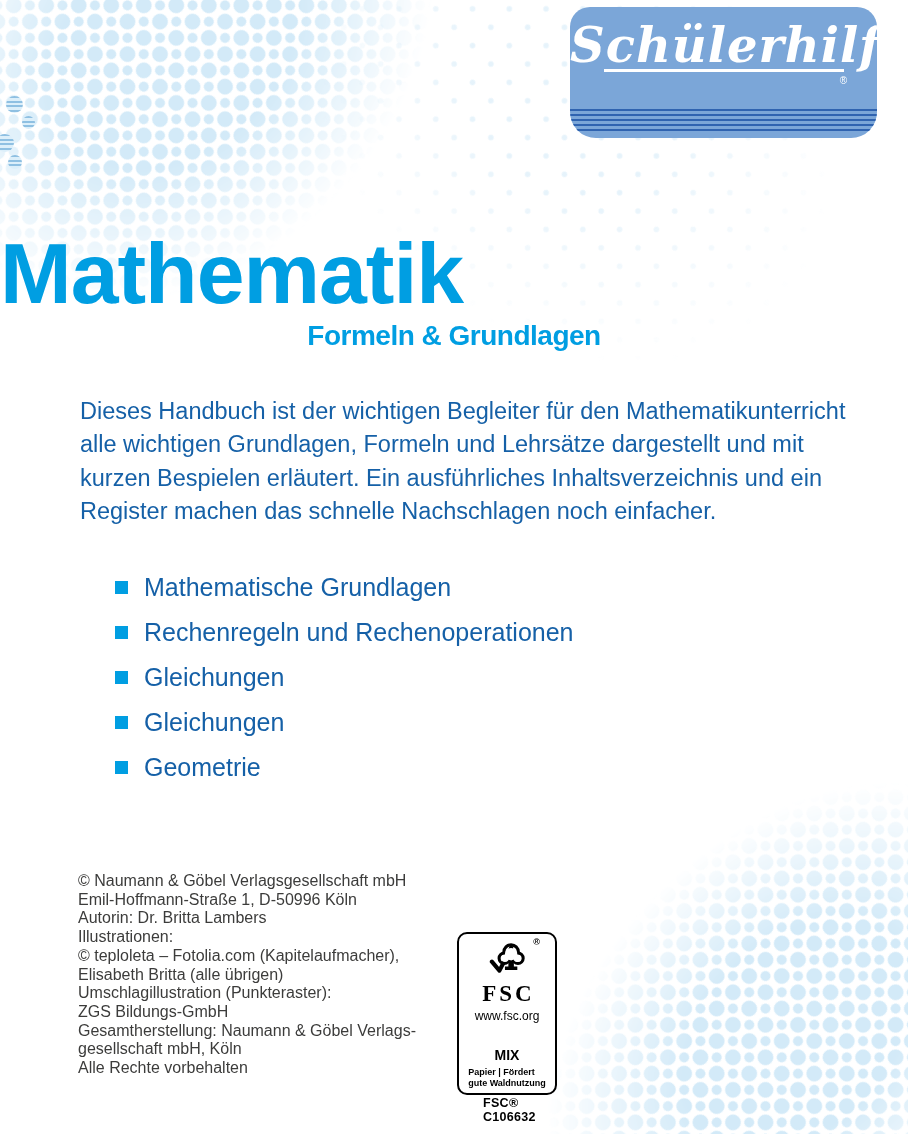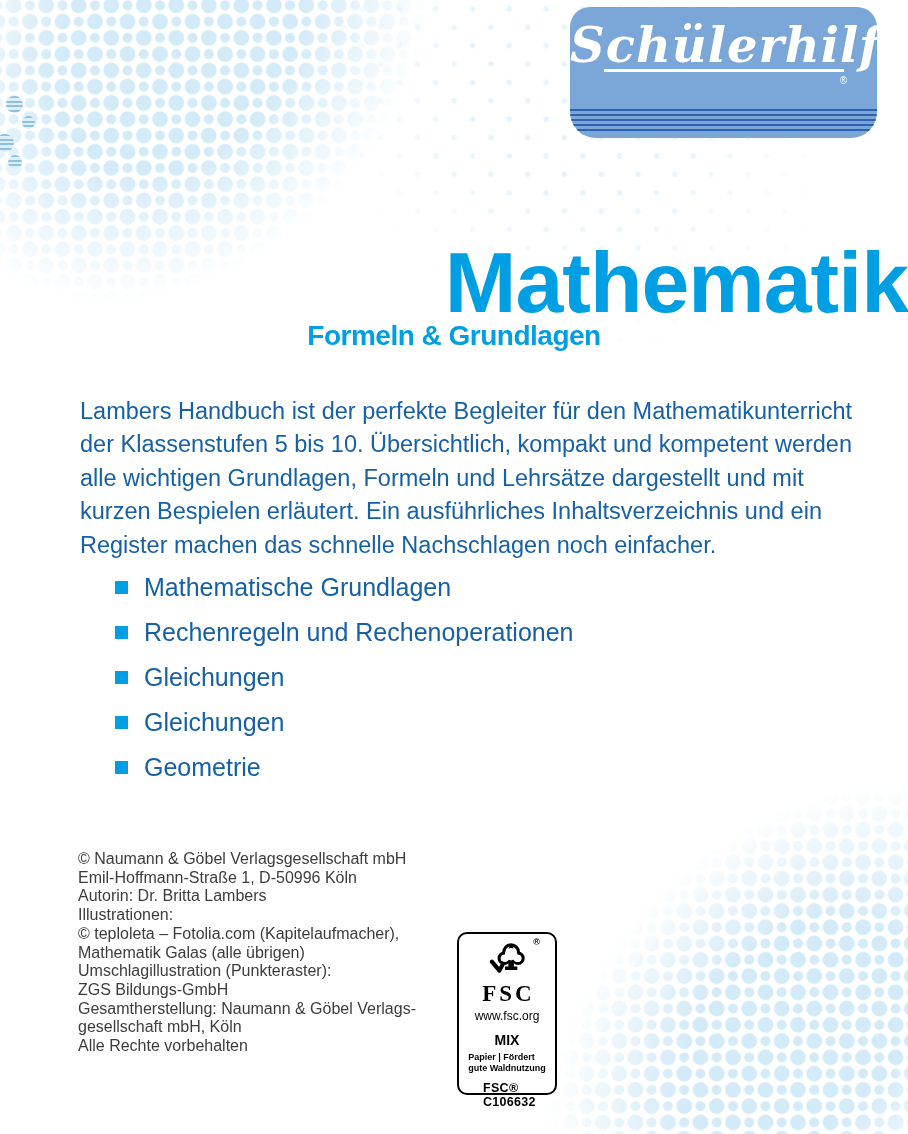--- a/index.html
+++ b/index.html
@@ -43,54 +43,54 @@
   .brand { margin-top:12px; font-family:"DejaVu Serif", serif; font-style:italic;
     font-weight:bold; font-size:48px; line-height:1.1; color:#fff; letter-spacing:1px; }
   .brand-underline { width:240px; height:3px; background:#fff; margin:0 auto; margin-top:-3px; }
   .brand-reg { position:absolute; top:68px; right:30px; font-size:10px; color:#fff; }
   .tagline { margin-top:9px; font-size:16px; font-weight:bold; color:#fff; letter-spacing:.4px; }
   .pages-edge { position:absolute; left:0; right:0; bottom:7px; display:flex;
     flex-direction:column; gap:3px; }
   .pages-edge i { display:block; height:2px; background:var(--logo-line-blue,#2f63b0); }
 
   
-  .title { position:absolute; top:239px; left:0; width:100%; text-align:right;
+  .title { position:absolute; top:230px; left:0; width:100%; text-align:left;
     font-size:86px; font-weight:bold; letter-spacing:-1px; line-height:1;
     color:var(--accent-cyan,#009ee2); }
   .subtitle { position:absolute; top:320px; left:0; width:100%; text-align:center;
     font-size:28px; font-weight:bold; letter-spacing:-.5px;
     color:var(--accent-cyan,#009ee2); }
 
   
   .desc { position:absolute; left:80px; top:395px; color:var(--text-blue,#1560a7);
     font-size:23.5px; line-height:33.4px; white-space:nowrap; }
 
   
   .topics { position:absolute; left:115px; top:574px; list-style:none;
     color:var(--text-blue,#1560a7); font-size:25px; }
   .topics li { display:flex; align-items:center; height:26px; margin-bottom:19px; }
   .bullet { width:13px; height:13px; background:var(--accent-cyan,#009ee2);
     margin-right:16px; flex:none; }
 
   
-  .imprint { position:absolute; left:78px; top:850px; font-size:16px;
+  .imprint { position:absolute; left:78px; top:872px; font-size:16px;
     line-height:18.7px; color:var(--imprint-gray,#3c3c3b); }
 
   
   .fsc { position:absolute; left:457px; top:932px; width:100px; height:163px;
     border:2.5px solid #000; border-radius:10px; background:#fff;
     display:flex; flex-direction:column; align-items:center; padding-top:5px;
     color:#000; }
   .fsc-tree-wrap { position:relative; width:46px; height:44px; }
   .fsc-reg { position:absolute; top:-2px; right:-10px; font-size:9px; font-weight:bold; }
   .fsc-word { font-family:"Liberation Serif", serif; font-size:23px; font-weight:bold;
     letter-spacing:3px; text-indent:3px; line-height:1; margin-top:-1px; }
   .fsc-url { font-size:12px; margin-top:4px; }
   .fsc-div { width:80px; height:1.5px; background:#000; margin-top:4px; }
-  .fsc-mix { font-size:14px; font-weight:bold; margin-top:5px; }
+  .fsc-mix { font-size:14px; font-weight:bold; margin-top:20px; }
   .fsc-paper { font-size:9px; font-weight:bold; line-height:10.5px; margin-top:4px;
     text-align:left; }
   .fsc-license { font-size:12.5px; font-weight:bold; margin-top:4px; letter-spacing:.3px;margin-left:24px; }
 </style>
 </head>
 <body>
 
 <div class="page">
 
   <div class="dots dots-tl"></div>
@@ -112,22 +112,21 @@
         <i></i>
         <i></i>
     </div>
   </div>
 
   <div class="title">Mathematik</div>
   <div class="subtitle">Formeln &amp; Grundlagen</div>
 
   <div class="desc">
 
-  <div class="desc-line">Lambers Handbuch ist der perfekte Begleiter für den Mathematikunterricht</div>
-      <div class="desc-line">der Klassenstufen 5 bis 10. Übersichtlich, kompakt und kompetent werden</div>
+  <div class="desc-line">Dieses Handbuch ist der wichtigen Begleiter für den Mathematikunterricht</div>
       <div class="desc-line">alle wichtigen Grundlagen, Formeln und Lehrsätze dargestellt und mit</div>
       <div class="desc-line">kurzen Bespielen erläutert. Ein ausführliches Inhaltsverzeichnis und ein</div>
       <div class="desc-line">Register machen das schnelle Nachschlagen noch einfacher.</div>
     </div>
 
   <ul class="topics">
 
       <li>
         <span class="bullet"></span>
         <span>Mathematische Grundlagen</span>
@@ -154,21 +153,21 @@
       </li>
     </ul>
 
   <div class="imprint">
 
   <div class="imprint-line">© Naumann &amp; Göbel Verlagsgesellschaft mbH</div>
       <div class="imprint-line">Emil-Hoffmann-Straße 1, D-50996 Köln</div>
       <div class="imprint-line">Autorin: Dr. Britta Lambers</div>
       <div class="imprint-line">Illustrationen:</div>
       <div class="imprint-line">© teploleta – Fotolia.com (Kapitelaufmacher),</div>
-      <div class="imprint-line">Mathematik Galas (alle übrigen)</div>
+      <div class="imprint-line">Elisabeth Britta (alle übrigen)</div>
       <div class="imprint-line">Umschlagillustration (Punkteraster):</div>
       <div class="imprint-line">ZGS Bildungs-GmbH</div>
       <div class="imprint-line">Gesamtherstellung: Naumann &amp; Göbel Verlags-</div>
       <div class="imprint-line">gesellschaft mbH, Köln</div>
       <div class="imprint-line">Alle Rechte vorbehalten</div>
     </div>
 
   <div class="fsc">
     <div class="fsc-tree-wrap">
       <svg viewBox="0 0 64 64" width="46" height="44" aria-hidden="true">

